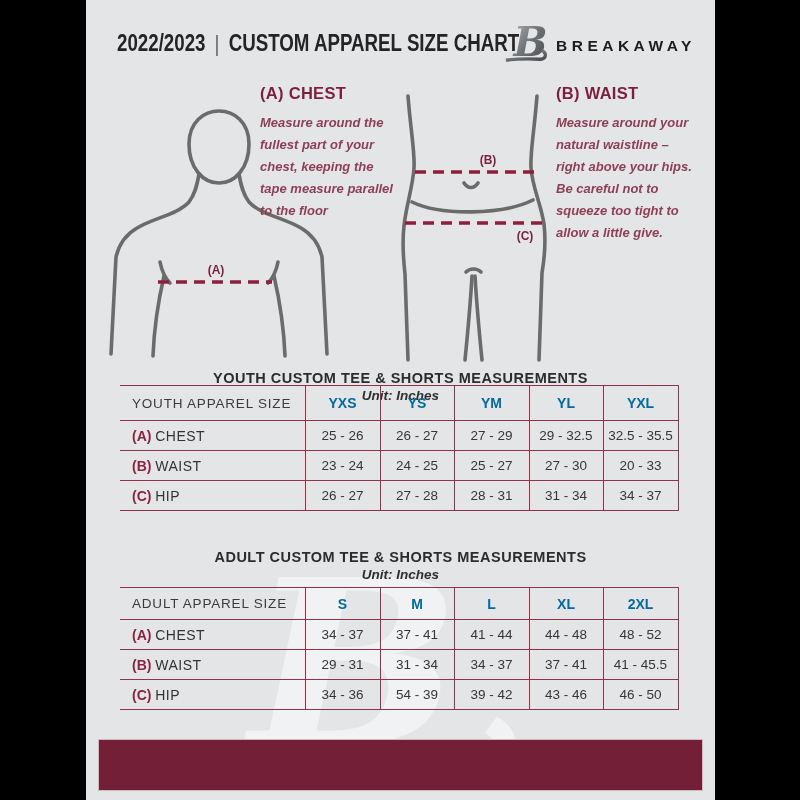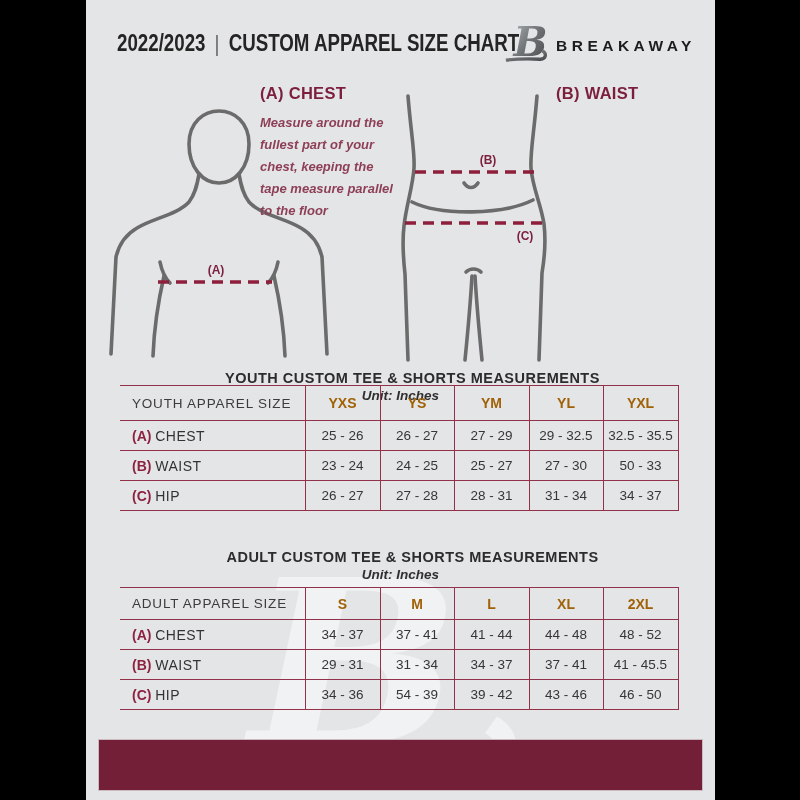--- a/index.html
+++ b/index.html
@@ -19,31 +19,31 @@
   .logo-svg{position:absolute;left:417px;top:18px;z-index:2;}
   .brand{position:absolute;left:470px;top:37px;font-size:15.5px;font-weight:700;
     letter-spacing:4.5px;color:#1c1c1c;z-index:2;white-space:nowrap;}
   
   .fig{position:absolute;z-index:2;}
   .guide-block{position:absolute;width:160px;z-index:2;}
   .guide-h{font-size:16.5px;font-weight:700;color:var(--maroon);letter-spacing:.3px;margin:0 0 9px 0;}
   .guide-d{font-size:13px;line-height:22px;font-style:italic;font-weight:600;
     color:var(--maroon-soft);white-space:pre-line;margin:0;}
   
-  .sec-h{position:absolute;left:12px;width:100%;text-align:center;font-size:14.5px;
+  .sec-h{position:absolute;left:0;width:100%;text-align:center;font-size:14.5px;
     font-weight:700;color:#2c2c2c;letter-spacing:.5px;z-index:2;}
   .sec-u{position:absolute;left:0;width:100%;text-align:center;font-size:13.5px;
     font-style:italic;font-weight:700;color:#2f2f2f;z-index:2;}
   
   table.size{position:absolute;left:34px;border-collapse:collapse;table-layout:fixed;
     width:558px;z-index:2;background:transparent;}
   table.size td{border:1.5px solid var(--tb);text-align:center;vertical-align:middle;
     padding:0;color:#363636;font-size:13.5px;}
   table.size td:first-child{border-left:none;text-align:left;padding-left:12px;}
-  table.size tr.hrow td{font-weight:700;font-size:14px;color:#a16207;}
+  table.size tr.hrow td{font-weight:700;font-size:14px;color:#0369a1;}
   table.size tr.hrow td:first-child{font-weight:400;font-size:13.5px;color:#3c3c3c;letter-spacing:.8px;}
   .pfx{color:#8c2240;font-weight:700;font-size:14px;}
   .mlabel{color:#333;font-size:14px;letter-spacing:.5px;text-align:right;}
   #youth-table tr.hrow td{height:34px;} #youth-table tr.drow td{height:29px;}
   #adult-table tr.hrow td{height:31px;margin-top:9px;} #adult-table tr.drow td{height:29px;}
   
   .footer-bar{position:absolute;left:12px;top:739px;width:603px;height:50px;
     background:var(--bar);border:1px solid #cdb9c0;z-index:3;}
   .watermark{position:absolute;left:80px;top:545px;z-index:1;opacity:.5;}
   .dash{stroke:#8d1e3c;stroke-width:3.4;stroke-dasharray:11 7;fill:none;}
@@ -109,20 +109,26 @@
   <div class="guide-block" style="left:174px;top:84px;">
     <p class="guide-h">(A) CHEST</p>
     <p class="guide-d">Measure around the
 fullest part of your
 chest, keeping the
 tape measure parallel
 to the floor</p>
   </div>
   <div class="guide-block" style="left:470px;top:84px;">
     <p class="guide-h">(B) WAIST</p>
+    <p class="guide-d">Measure around your
+natural waistline –
+right above your hips.
+Be careful not to
+squeeze too tight to
+allow a little give.</p>
   </div>
 
   <div class="sec-h" style="top:370px;">YOUTH CUSTOM TEE &amp; SHORTS MEASUREMENTS</div>
   <div class="sec-u" style="top:388px;">Unit: Inches</div>
 
   <table class="size" id="youth-table" style="top:385px;">
     <colgroup>
         <col style="width:185px">
         <col style="width:75px">
         <col style="width:74px">
@@ -146,21 +152,21 @@
       <td>27 - 29</td>
       <td>29 - 32.5</td>
       <td>32.5 - 35.5</td>
     </tr>
     <tr class="drow">
       <td><span class="pfx">(B)</span> <span class="mlabel">WAIST</span></td>
       <td>23 - 24</td>
       <td>24 - 25</td>
       <td>25 - 27</td>
       <td>27 - 30</td>
-      <td>50 - 33</td>
+      <td>20 - 33</td>
     </tr>
     <tr class="drow">
       <td><span class="pfx">(C)</span> <span class="mlabel">HIP</span></td>
       <td>26 - 27</td>
       <td>27 - 28</td>
       <td>28 - 31</td>
       <td>31 - 34</td>
       <td>34 - 37</td>
     </tr>
   </tbody>

